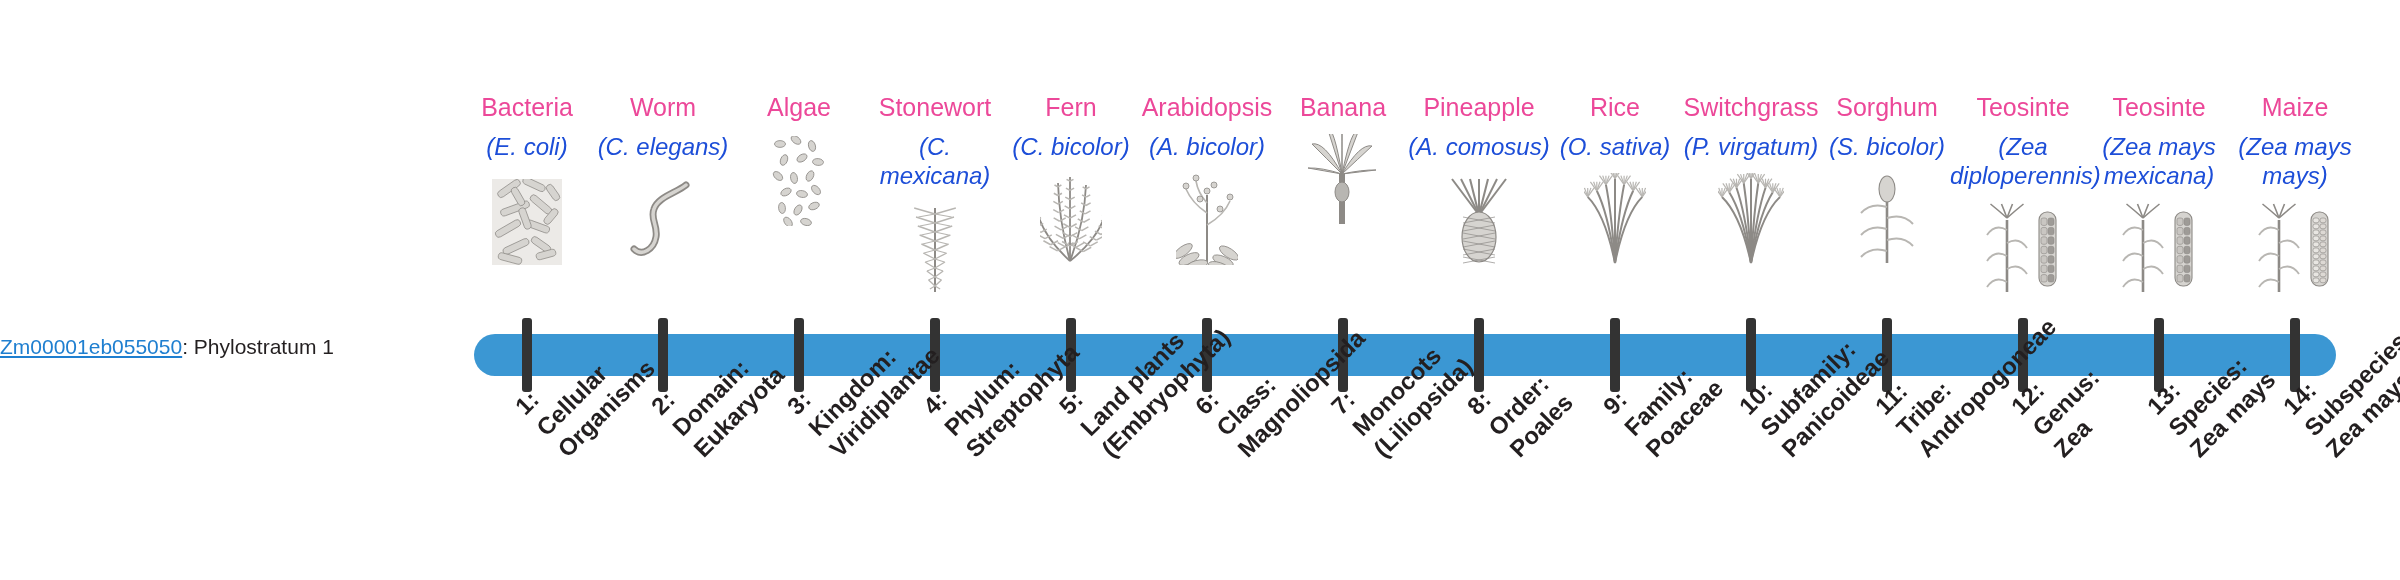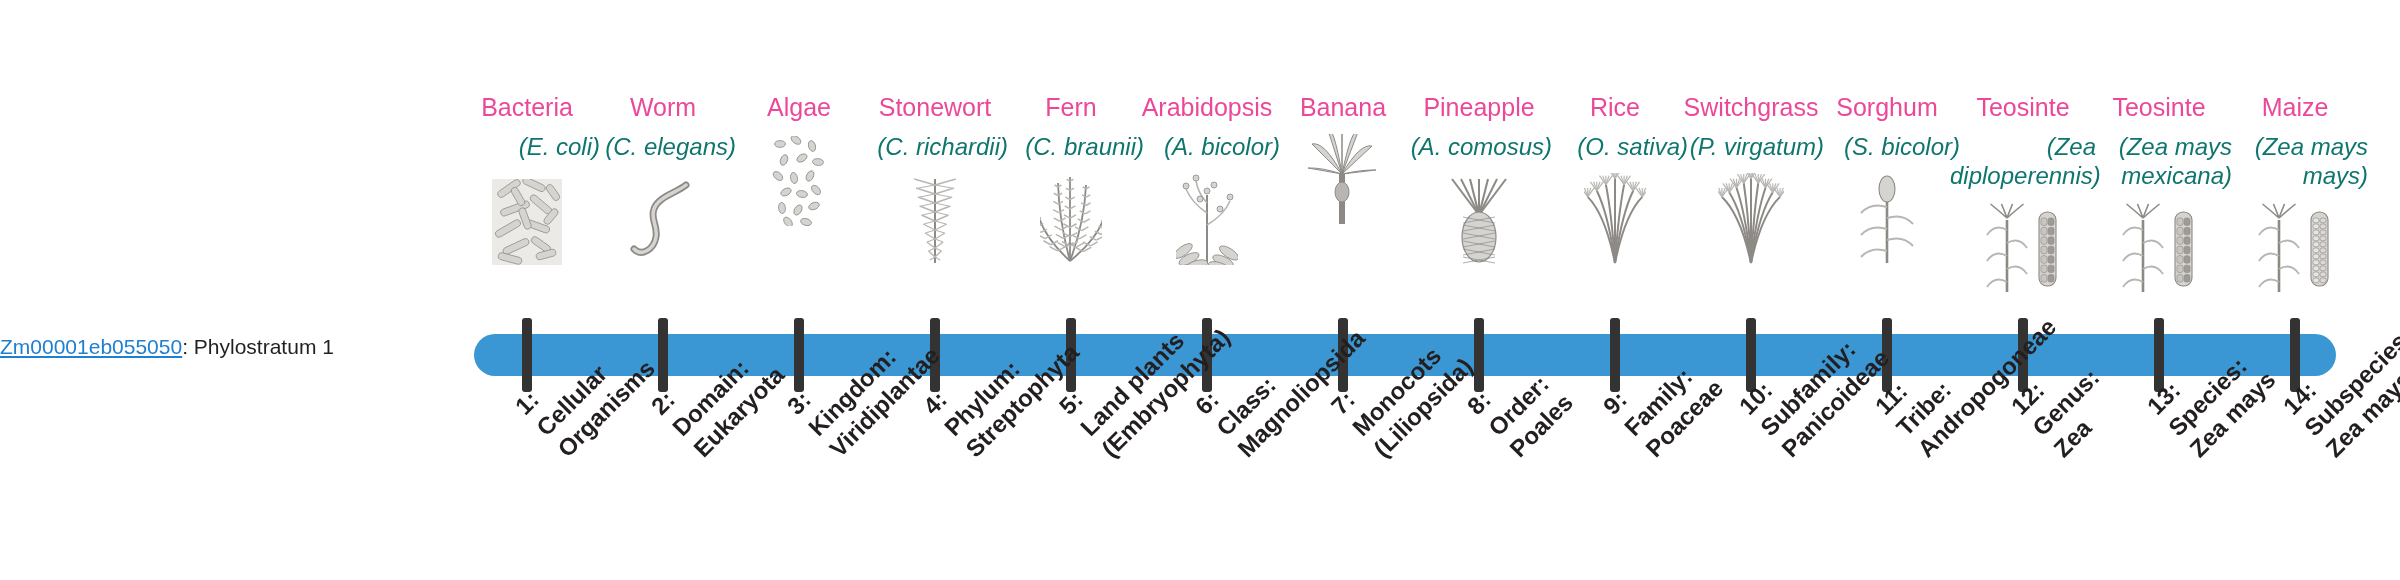--- a/index.html
+++ b/index.html
@@ -71,22 +71,21 @@
     color: #ec4899;
     white-space: nowrap;
     overflow: visible;
     margin-top: 36px;
   }
   .species-sci {
     margin-top: 10px;
     font-size: 24px;
     line-height: 29px;
     font-style: italic;
-    color: #0f766e;
-    text-align: right;
+    color: #1d4ed8;
   }
   .species-art {
     margin-top: 8px;
     height: 96px;
     display: flex;
     align-items: flex-end;
     justify-content: center;
   }
   .species-art svg {
     display: block;
@@ -169,21 +168,21 @@
             <ellipse cx="12" cy="72" rx="5.5" ry="3.4" fill="#d6d4d0" stroke="#8d8a86" stroke-width="0.8" transform="rotate(84 12 72)"></ellipse>
             <ellipse cx="28" cy="74" rx="5.5" ry="3.4" fill="#d6d4d0" stroke="#8d8a86" stroke-width="0.8" transform="rotate(121 28 74)"></ellipse>
             <ellipse cx="44" cy="70" rx="5.5" ry="3.4" fill="#d6d4d0" stroke="#8d8a86" stroke-width="0.8" transform="rotate(158 44 70)"></ellipse>
             <ellipse cx="36" cy="86" rx="5.5" ry="3.4" fill="#d6d4d0" stroke="#8d8a86" stroke-width="0.8" transform="rotate(15 36 86)"></ellipse>
             <ellipse cx="18" cy="86" rx="5.5" ry="3.4" fill="#d6d4d0" stroke="#8d8a86" stroke-width="0.8" transform="rotate(52 18 86)"></ellipse>
           </svg>
         </div>
       </div>
       <div class="species-col" style="left: 862px;">
         <div class="species-common">Stonewort</div>
-        <div class="species-sci">(C. richardii)</div>
+        <div class="species-sci">(C. mexicana)</div>
         <div class="species-art">
           <svg width="58" height="92" viewBox="0 0 58 92">
             <path d="M29 90 L29 6" stroke="#8d8a86" stroke-width="2" fill="none"></path>
             <path d="M29 12 L8.2 6" stroke="#b8b6b2" stroke-width="1.4" fill="none"></path>
             <path d="M29 12 L49.8 6" stroke="#b8b6b2" stroke-width="1.4" fill="none"></path>
             <path d="M29 12 L12.36 15" stroke="#b8b6b2" stroke-width="1.2" fill="none"></path>
             <path d="M29 12 L45.64 15" stroke="#b8b6b2" stroke-width="1.2" fill="none"></path>
             <path d="M29 21 L10 15" stroke="#b8b6b2" stroke-width="1.4" fill="none"></path>
             <path d="M29 21 L48 15" stroke="#b8b6b2" stroke-width="1.4" fill="none"></path>
             <path d="M29 21 L13.799999999999999 24" stroke="#b8b6b2" stroke-width="1.2" fill="none"></path>
@@ -214,21 +213,21 @@
             <path d="M29 75 L35.56 78" stroke="#b8b6b2" stroke-width="1.2" fill="none"></path>
             <path d="M29 84 L22.6 78" stroke="#b8b6b2" stroke-width="1.4" fill="none"></path>
             <path d="M29 84 L35.4 78" stroke="#b8b6b2" stroke-width="1.4" fill="none"></path>
             <path d="M29 84 L23.88 87" stroke="#b8b6b2" stroke-width="1.2" fill="none"></path>
             <path d="M29 84 L34.120000000000005 87" stroke="#b8b6b2" stroke-width="1.2" fill="none"></path>
           </svg>
         </div>
       </div>
       <div class="species-col" style="left: 998px;">
         <div class="species-common">Fern</div>
-        <div class="species-sci">(C. braunii)</div>
+        <div class="species-sci">(C. bicolor)</div>
         <div class="species-art">
           <svg width="62" height="92" viewBox="0 0 62 92">
             <path d="M30 88 Q 19.2 49 18 10" stroke="#8d8a86" stroke-width="1.8" fill="none"></path>
             <path d="M25.589527461088213 73.96000000000001 l-7.947 -4.370850000000001" stroke="#b8b6b2" stroke-width="1.5" fill="none"></path>
             <path d="M25.589527461088213 73.96000000000001 l7.947 -4.370850000000001" stroke="#b8b6b2" stroke-width="1.5" fill="none"></path>
             <path d="M23.2013489480221 65.38 l-7.3035 -4.0169250000000005" stroke="#b8b6b2" stroke-width="1.5" fill="none"></path>
             <path d="M23.2013489480221 65.38 l7.3035 -4.0169250000000005" stroke="#b8b6b2" stroke-width="1.5" fill="none"></path>
             <path d="M21.205562631560355 56.800000000000004 l-6.66 -3.6630000000000003" stroke="#b8b6b2" stroke-width="1.5" fill="none"></path>
             <path d="M21.205562631560355 56.800000000000004 l6.66 -3.6630000000000003" stroke="#b8b6b2" stroke-width="1.5" fill="none"></path>
             <path d="M19.682072446463927 48.22 l-6.0165 -3.309075" stroke="#b8b6b2" stroke-width="1.5" fill="none"></path>

